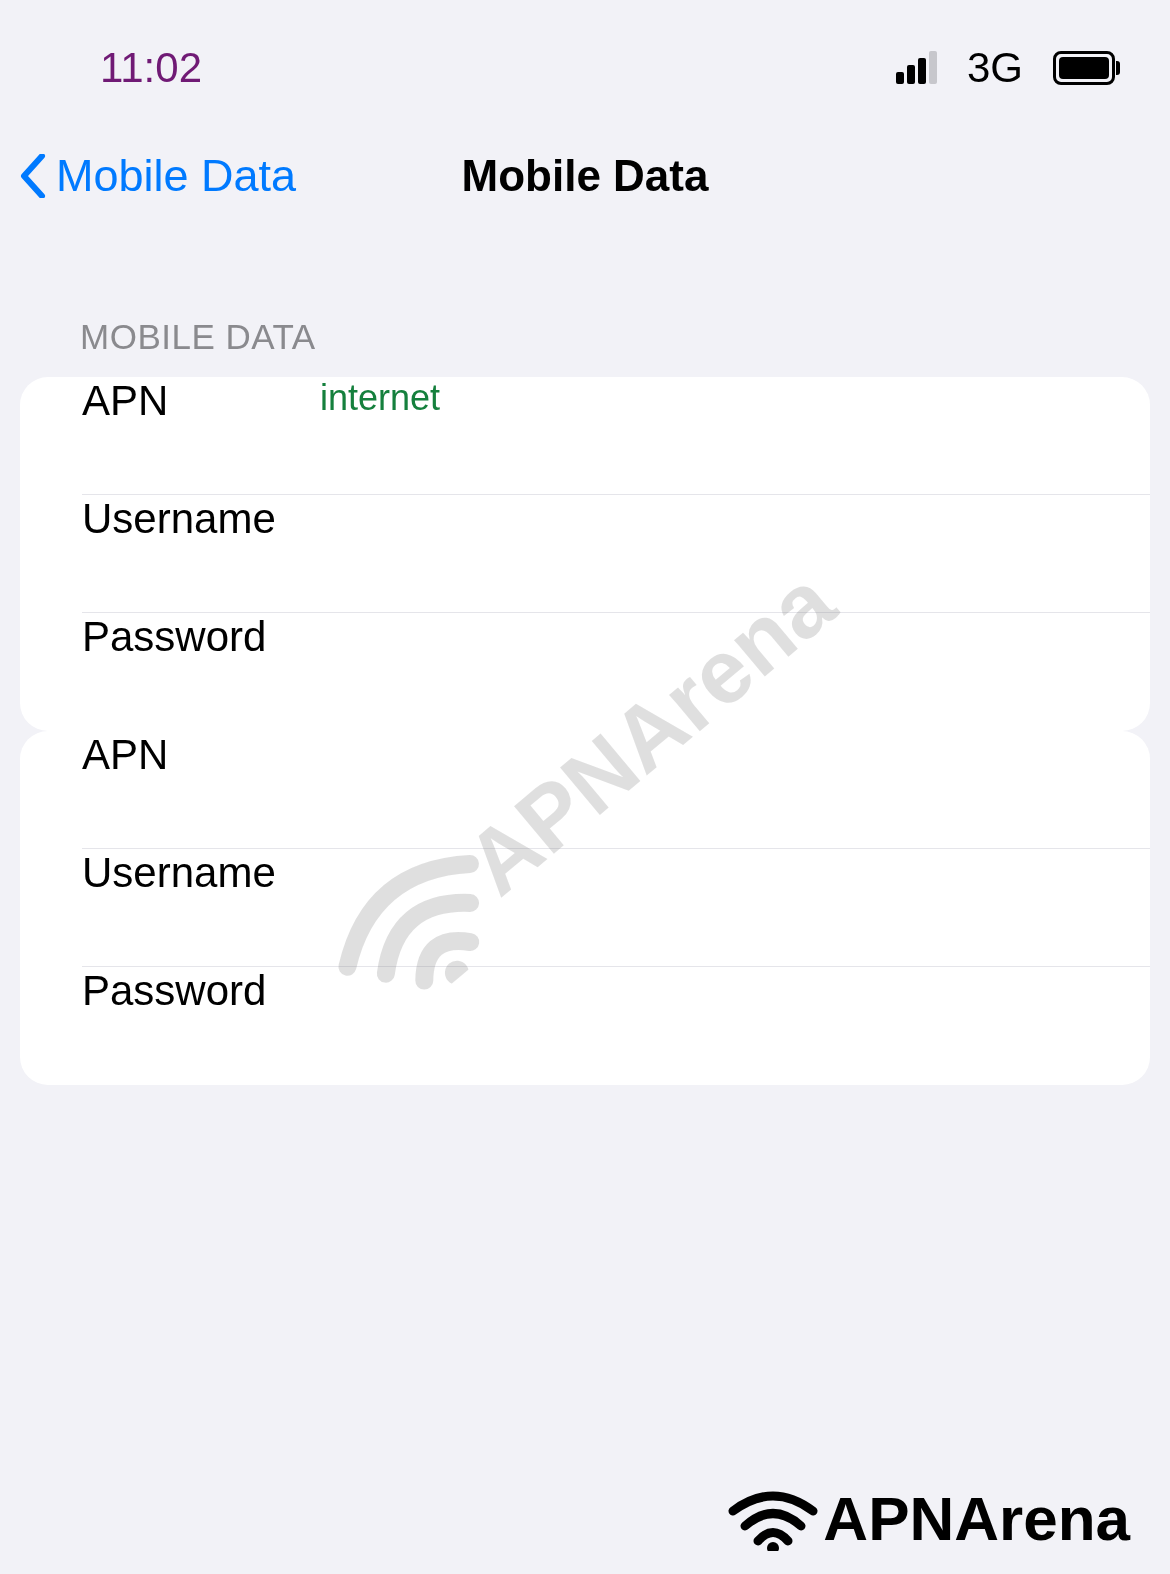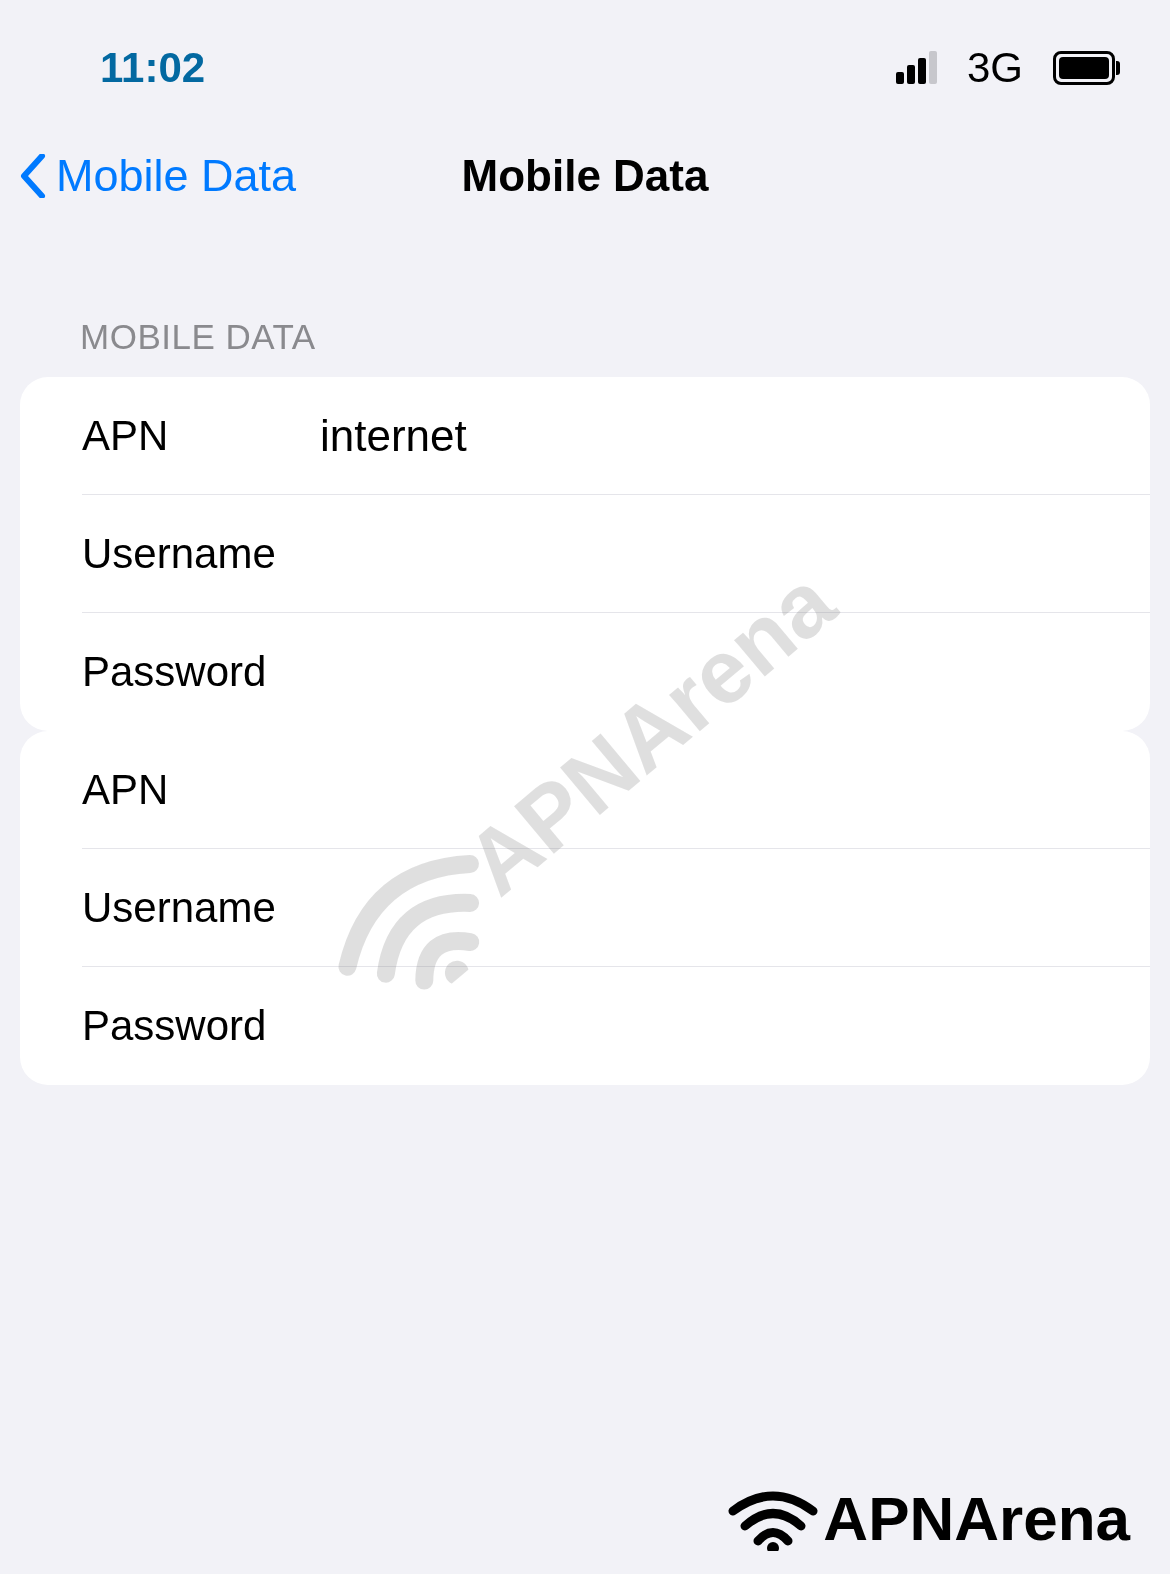--- a/index.html
+++ b/index.html
@@ -20,22 +20,22 @@
     
     .status-bar {
       display: flex;
       justify-content: space-between;
       align-items: center;
       padding: 35px 50px 0 100px;
       height: 100px;
     }
     .status-time {
       font-size: 42px;
-      font-weight: 700;
-      color: #0369a1;
+      font-weight: 400;
+      color: #701a75;
     }
     .status-right {
       display: flex;
       align-items: center;
       gap: 30px;
     }
     .signal-bars {
       display: flex;
       align-items: flex-end;
       gap: 3px;
@@ -123,21 +123,21 @@
       padding: 85px 60px 20px 60px;
       letter-spacing: 0.5px;
     }
     .section-group {
       background-color: #ffffff;
       border-radius: 28px;
       overflow: hidden;
     }
     .field-row {
       display: flex;
-      align-items: center;
+      align-items: flex-start;
       padding: 0 62px;
       min-height: 118px;
       position: relative;
     }
     .field-row:not(:last-child)::after {
       content: '';
       position: absolute;
       bottom: 0;
       left: 62px;
       right: 0;
@@ -145,23 +145,23 @@
       background-color: #e5e5ea;
     }
     .field-label {
       font-size: 42px;
       font-weight: 400;
       color: #000;
       width: 238px;
       flex-shrink: 0;
     }
     .field-input {
-      font-size: 44px;
-      font-weight: 400;
-      color: #000000;
+      font-size: 36px;
+      font-weight: 400;
+      color: #15803d;
       border: none;
       outline: none;
       background: transparent;
       flex: 1;
       font-family: inherit;
     }
     
     
     .watermark {
       position: absolute;

